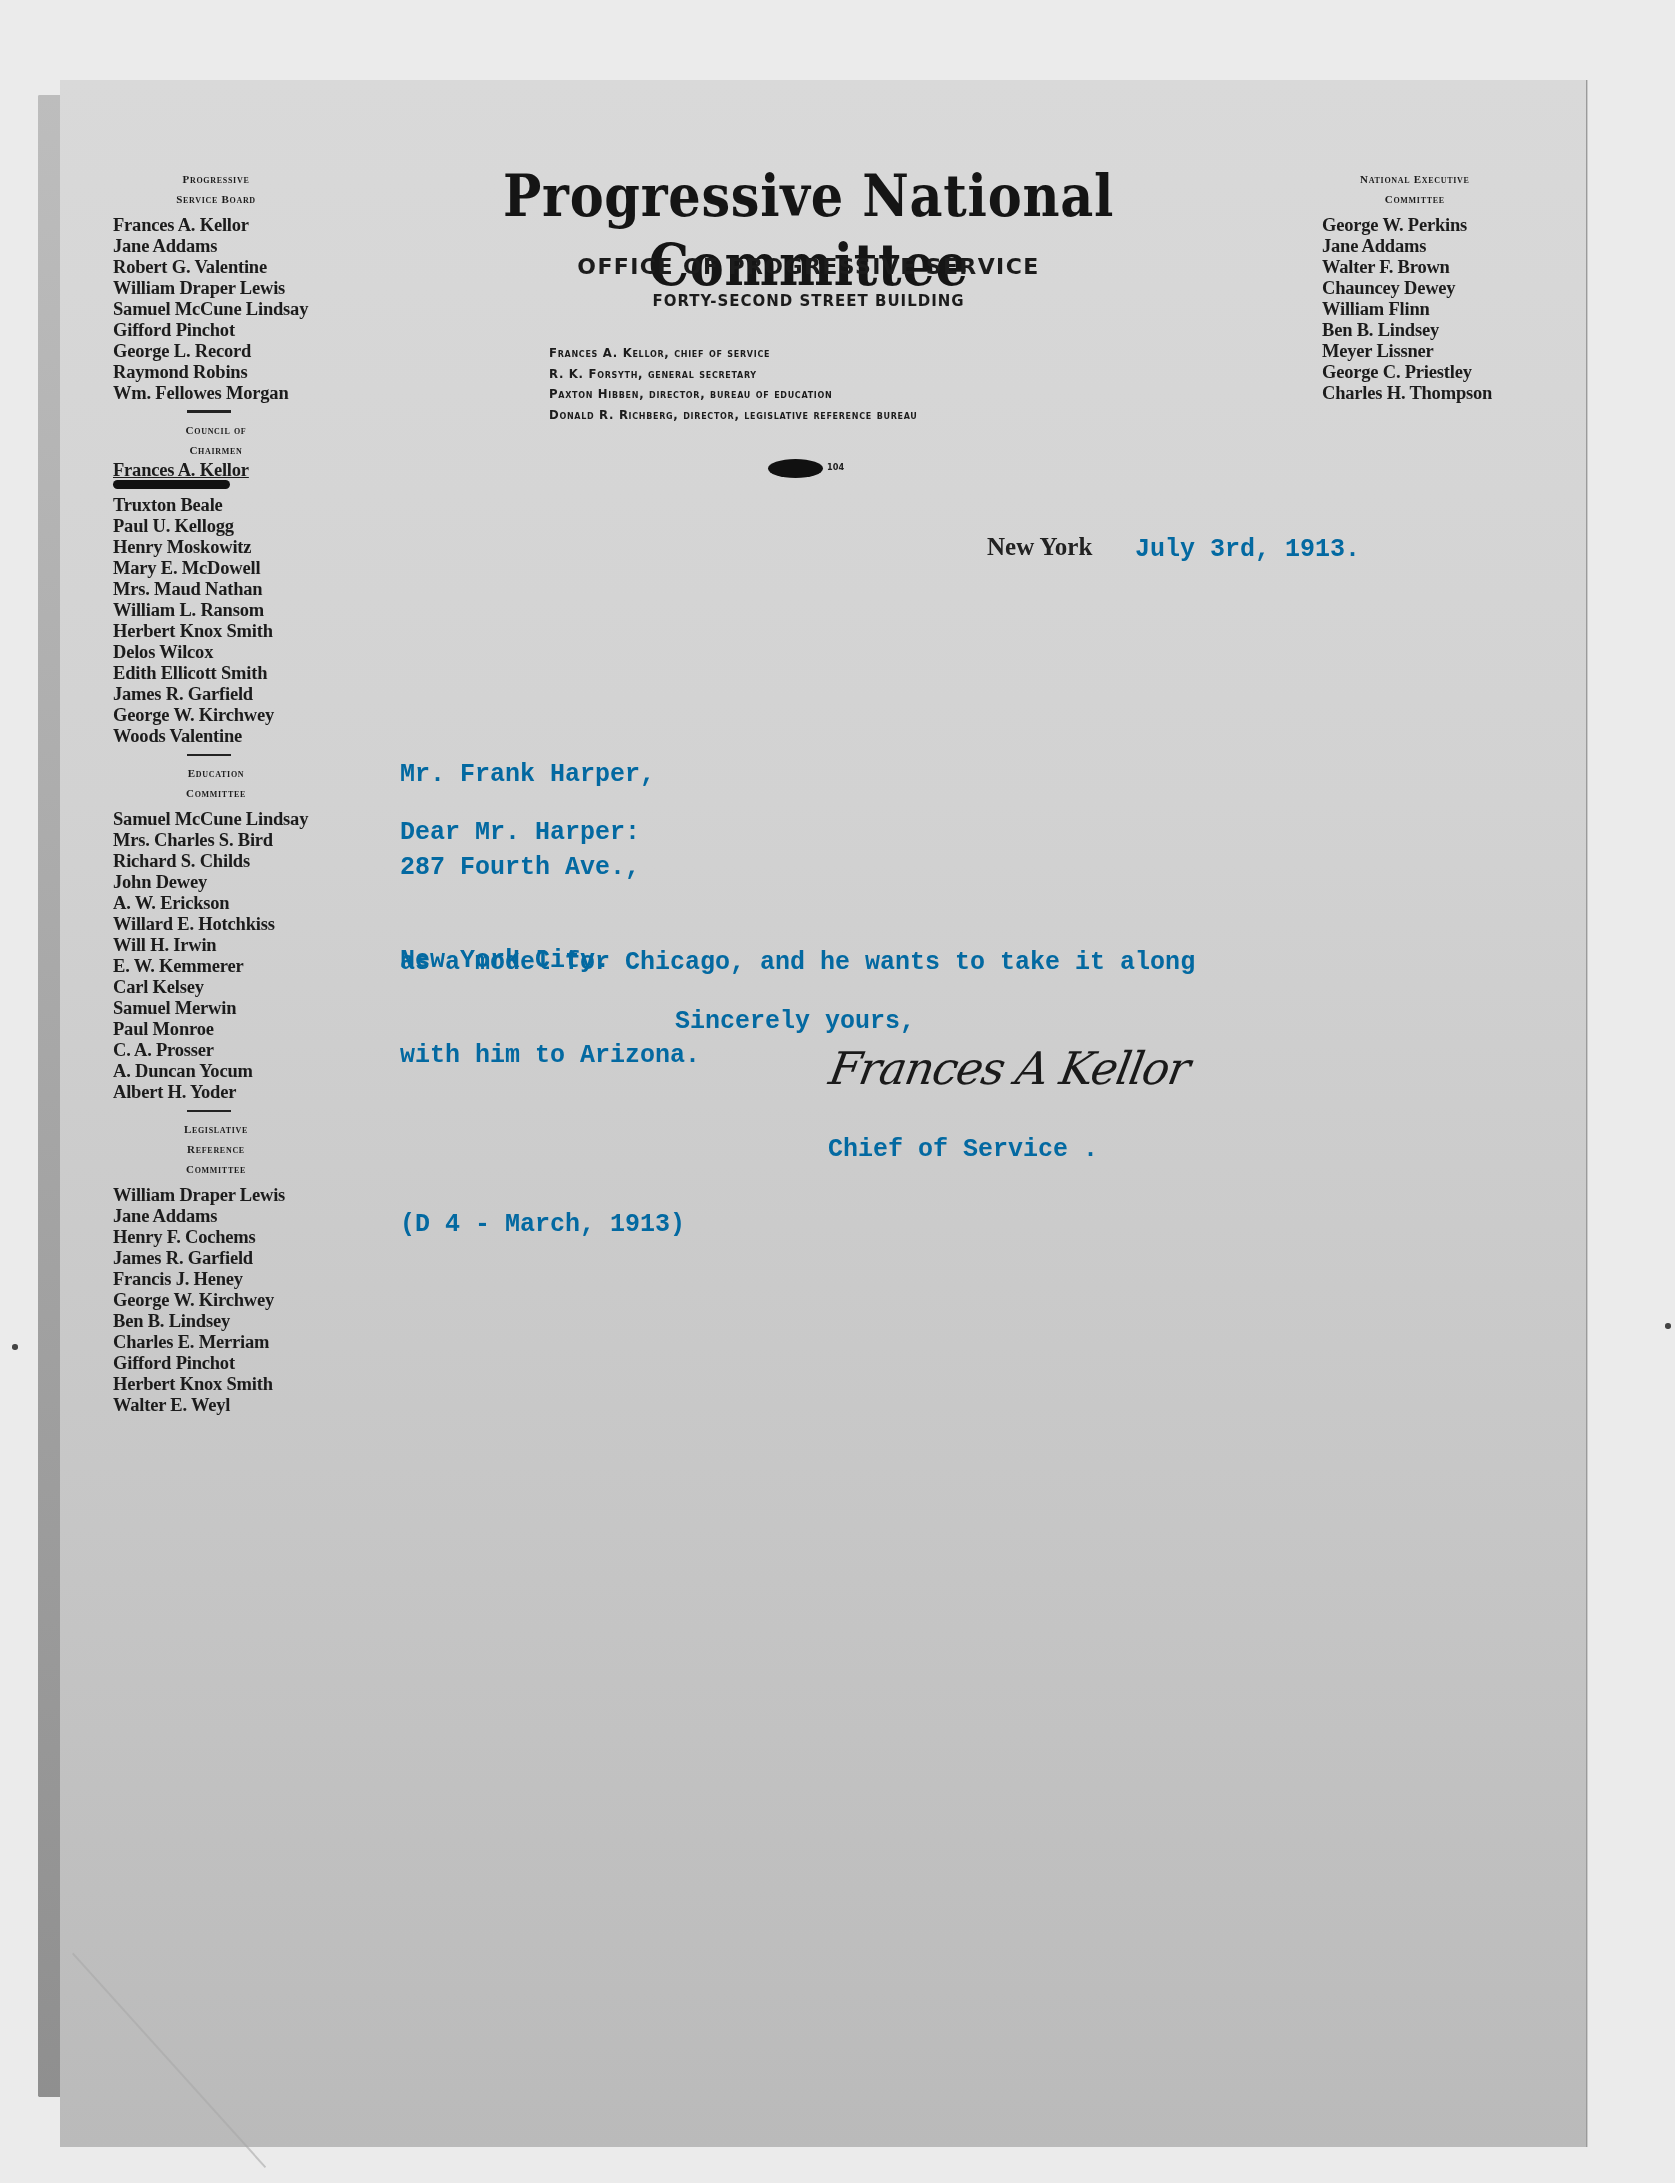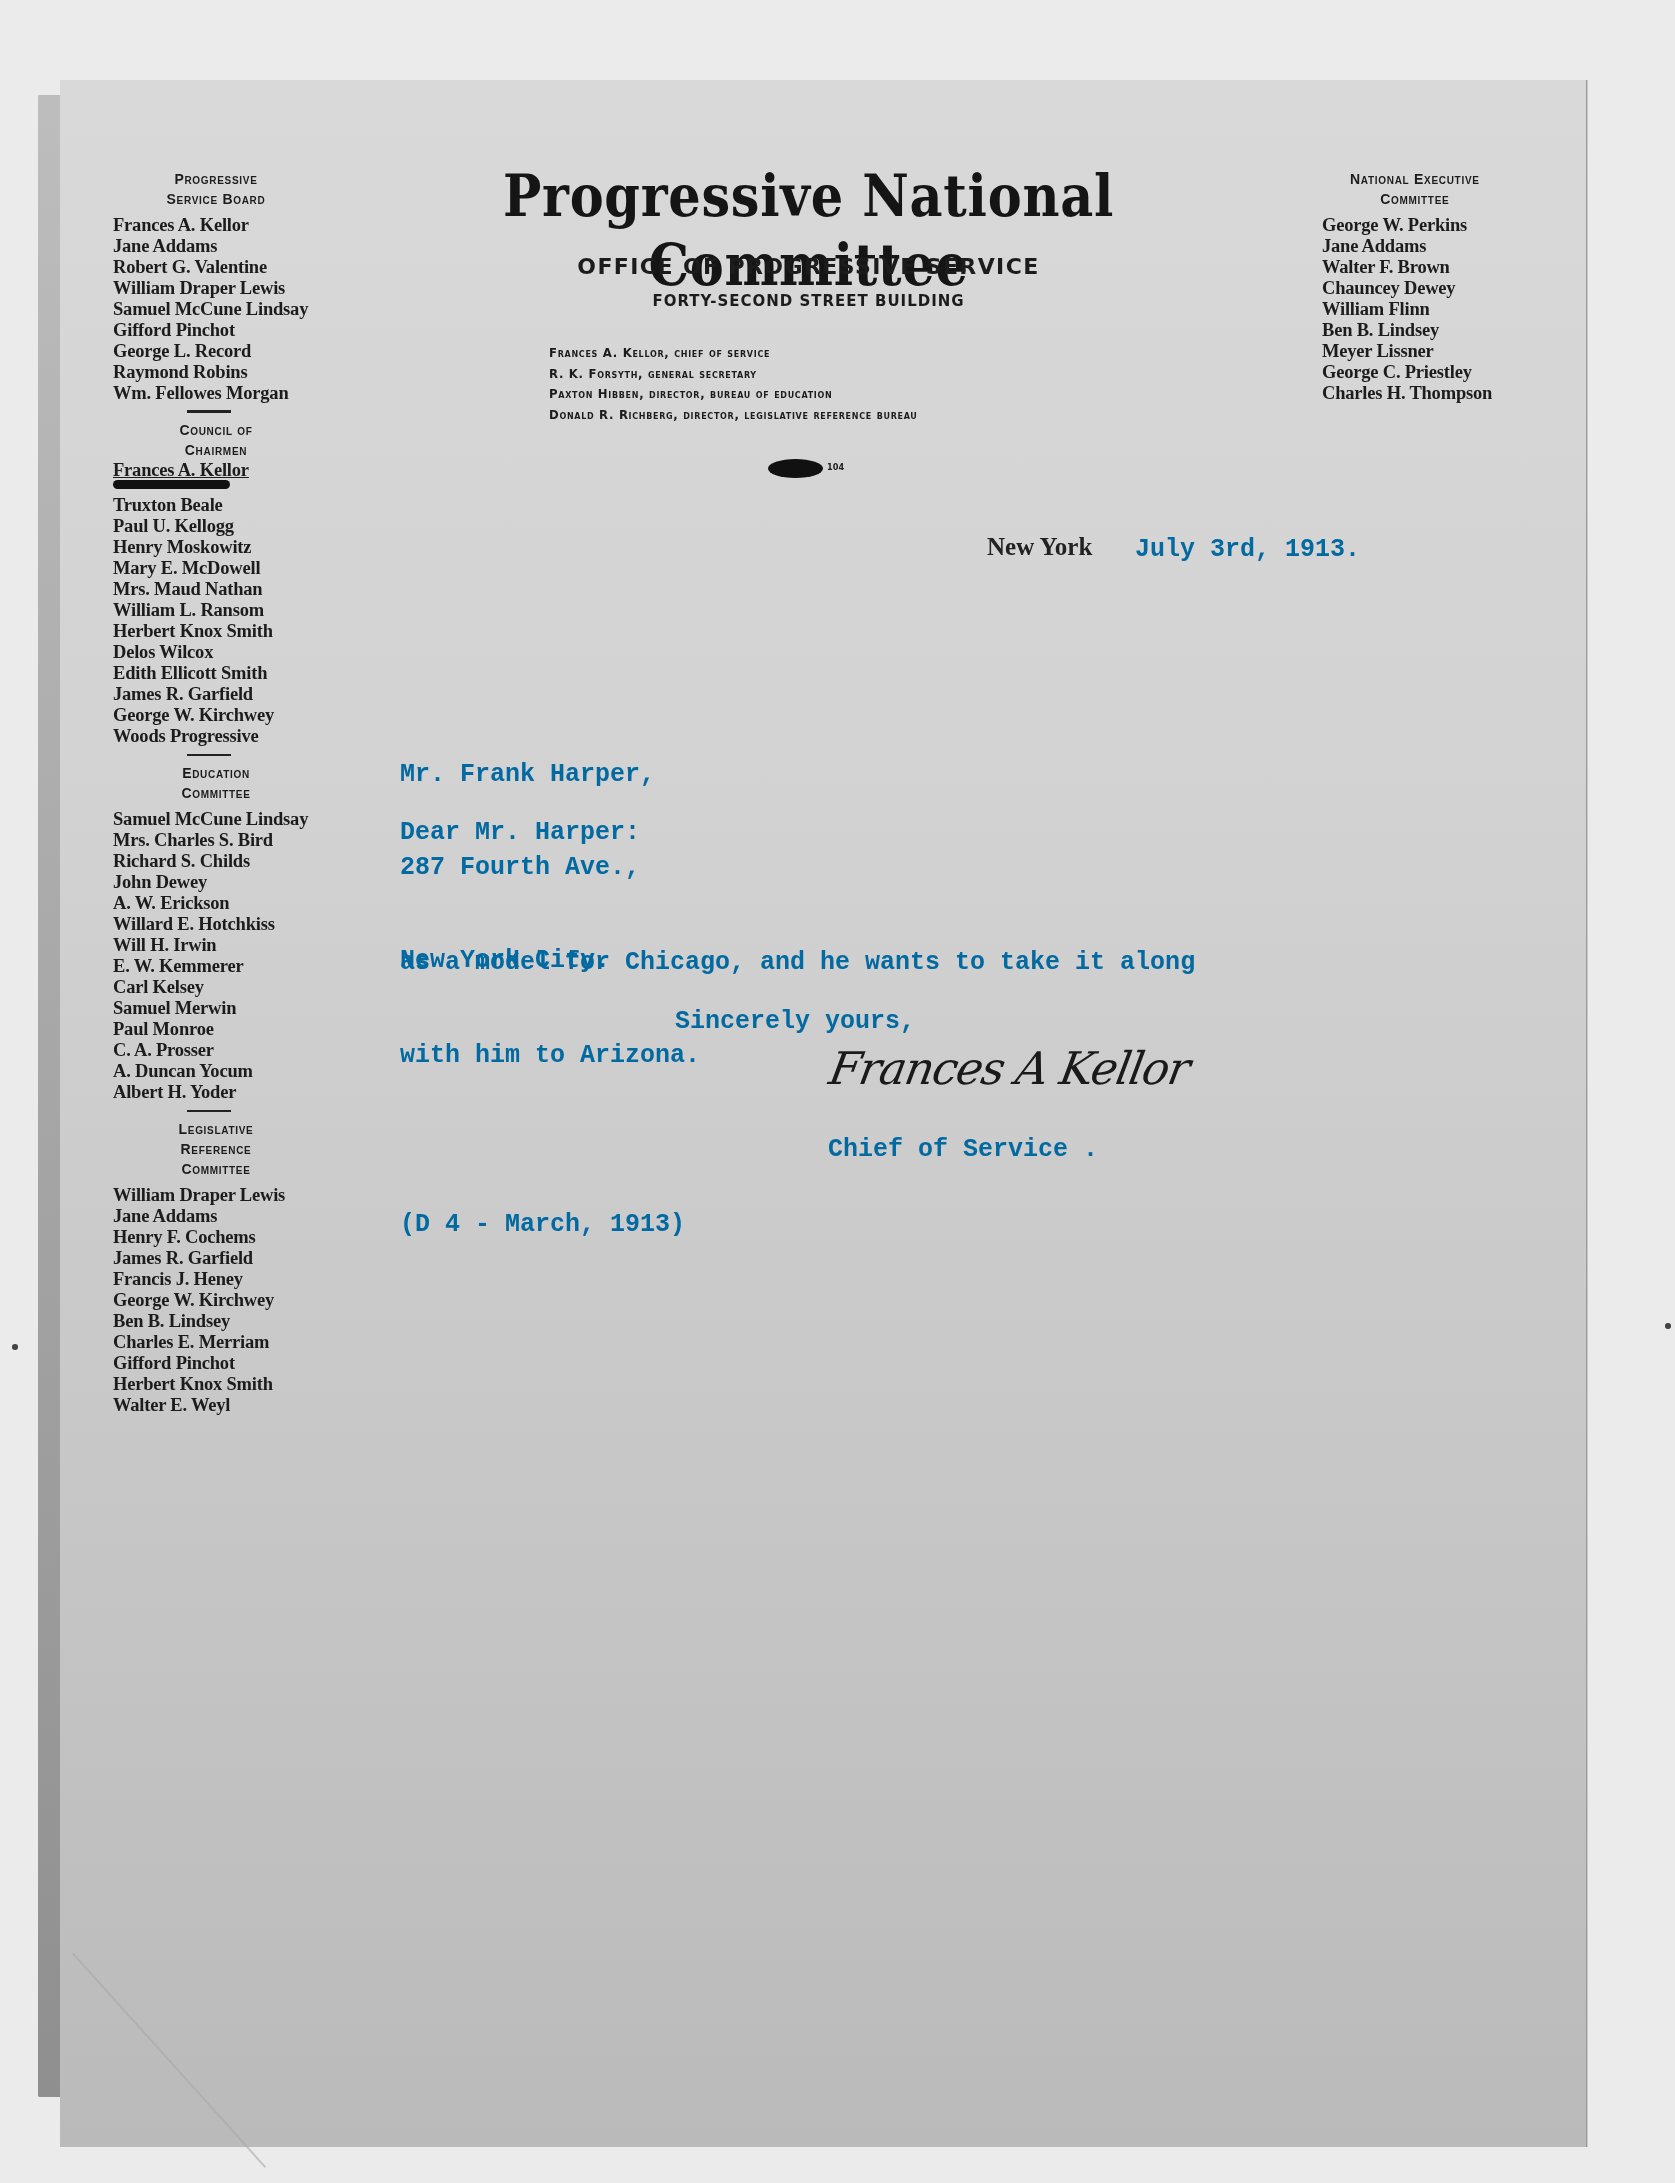--- a/index.html
+++ b/index.html
@@ -22,22 +22,22 @@
   .paper-fold {
     position: absolute; left: 72px; top: 1954px; width: 2.1px; height: 288px;
     background: #a9a9a9; transform: rotate(-42deg); transform-origin: top left; opacity: .6;
   }
 
   
   .col { position: absolute; font-size: 18.5px; line-height: 21px; letter-spacing: -0.2px; }
   .col.left { left: 113px; top: 169px; width: 226px; }
   .col.right { left: 1322px; top: 169px; width: 226px; }
   .col .head {
-    font-family: Liberation Sans, sans-serif; font-weight: bold; font-variant: small-caps;
-    font-size: 14px; line-height: 20px; text-align: center; letter-spacing: 0.7px;
+    font-family: Liberation Serif, serif; font-weight: bold; font-variant: small-caps;
+    font-size: 11px; line-height: 20px; text-align: center; letter-spacing: 0.7px;
     width: 206px; margin-bottom: 5.5px;
   }
   .col.right .head { width: 213px; margin-left: -13.7px; }
   .col .name { white-space: nowrap; font-weight: bold; }
   .col .rule { width: 44px; height: 2.7px; background: #222; margin: 6.9px 0 6.9px 74px; }
   .struck { text-decoration: underline; }
   .redact { width: 117px; height: 9.6px; background: #111; border-radius: 4.8px; margin: -1.4px 0 5.5px 0; }
 
   
   .title {
@@ -118,21 +118,21 @@
   <div class="name">Paul U. Kellogg</div>
   <div class="name">Henry Moskowitz</div>
   <div class="name">Mary E. McDowell</div>
   <div class="name">Mrs. Maud Nathan</div>
   <div class="name">William L. Ransom</div>
   <div class="name">Herbert Knox Smith</div>
   <div class="name">Delos Wilcox</div>
   <div class="name">Edith Ellicott Smith</div>
   <div class="name">James R. Garfield</div>
   <div class="name">George W. Kirchwey</div>
-  <div class="name">Woods Progressive</div>
+  <div class="name">Woods Valentine</div>
   <div class="rule"></div>
 
   <div class="head">
     <div>Education</div>
     <div>Committee</div>
   </div>
   <div class="name">Samuel McCune Lindsay</div>
   <div class="name">Mrs. Charles S. Bird</div>
   <div class="name">Richard S. Childs</div>
   <div class="name">John Dewey</div>

